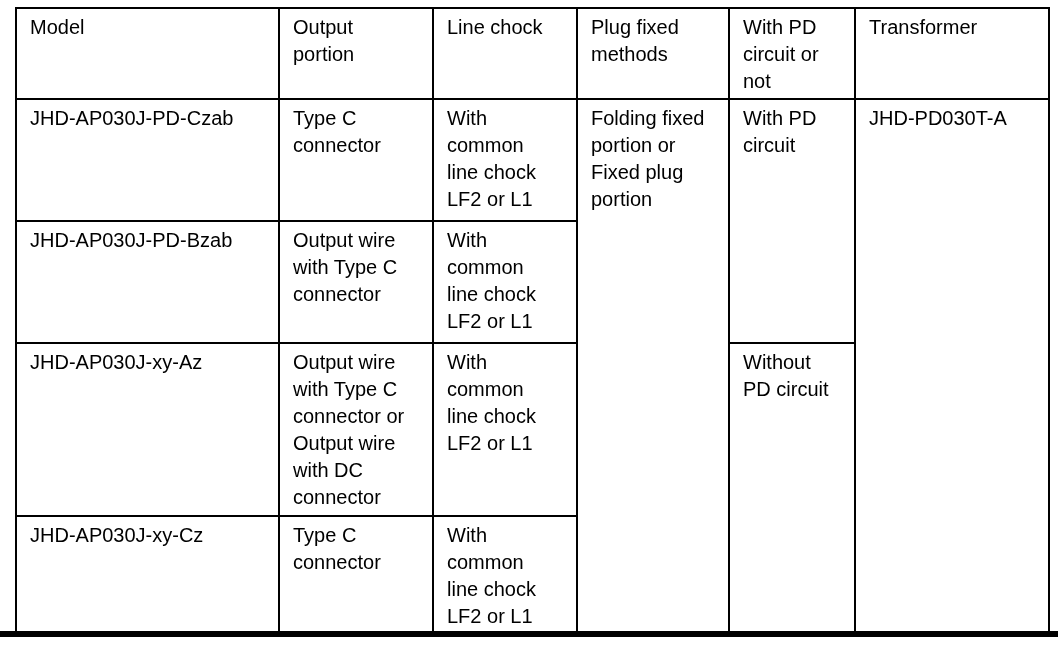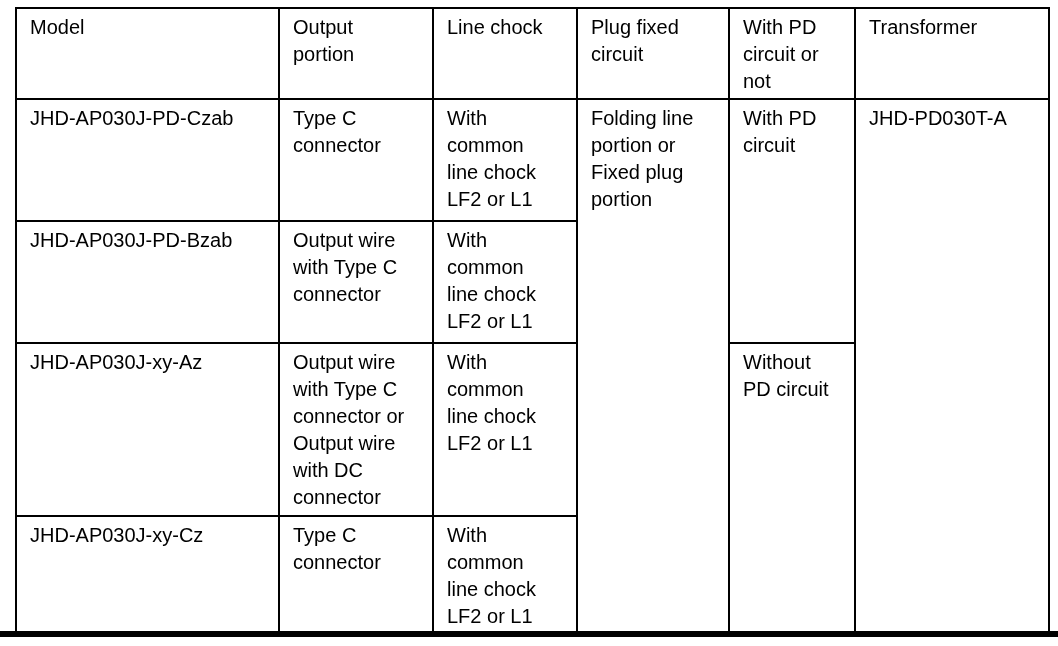--- a/index.html
+++ b/index.html
@@ -61,35 +61,35 @@
     <col style="width:126px">
     <col style="width:194px">
   </colgroup>
   <tbody>
     <tr class="row-header">
       <th>Model</th>
       <th>Output
 portion</th>
       <th>Line chock</th>
       <th>Plug fixed
-circuit</th>
+methods</th>
       <th>With PD
 circuit or
 not</th>
       <th>Transformer</th>
     </tr>
     <tr class="row-1">
       <td>JHD-AP030J-PD-Czab</td>
       <td>Type C
 connector</td>
       <td>With
 common
 line chock
 LF2 or L1</td>
-      <td rowspan="4">Folding line
+      <td rowspan="4">Folding fixed
 portion or
 Fixed plug
 portion</td>
       <td rowspan="2">With PD
 circuit</td>
       <td rowspan="4">JHD-PD030T-A</td>
     </tr>
     <tr class="row-2">
       <td>JHD-AP030J-PD-Bzab</td>
       <td>Output wire

